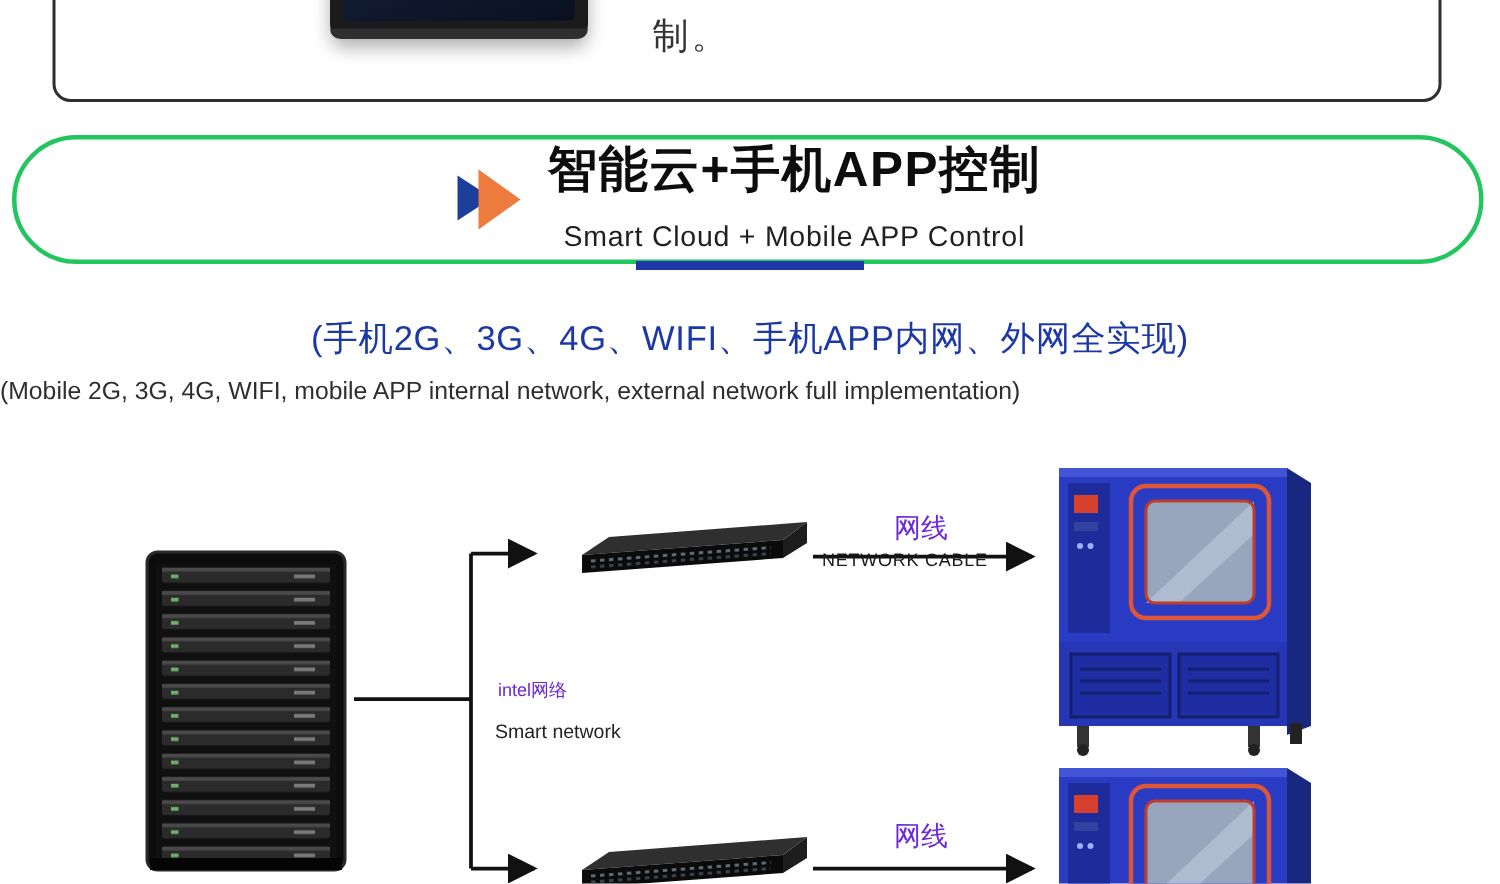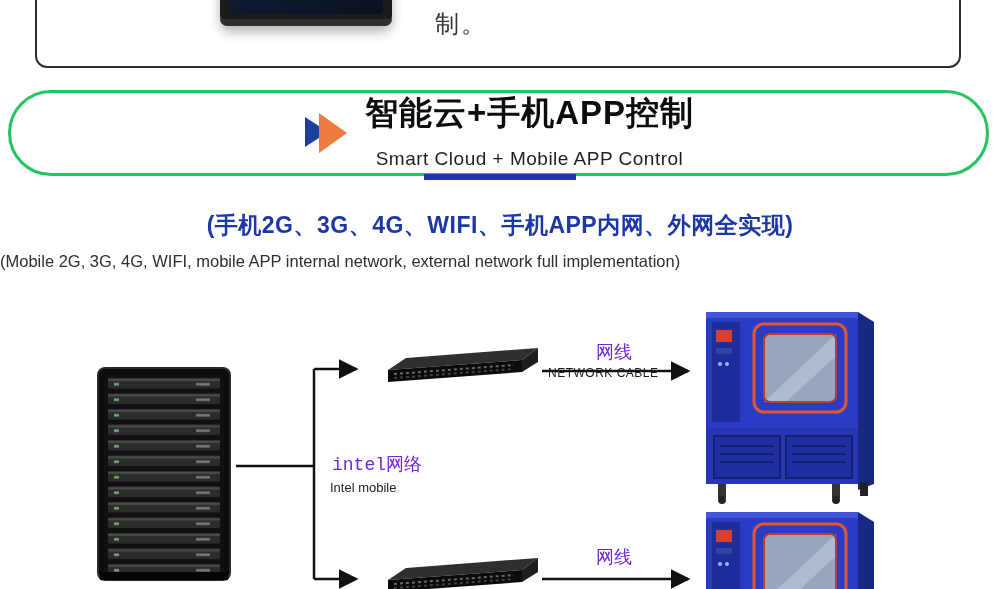--- a/index.html
+++ b/index.html
@@ -41,36 +41,36 @@
   .banner-text{text-align:center;}
   .banner-title{font-size:33px;font-weight:700;color:#0d0d0d;letter-spacing:1px;line-height:1.05;}
   .banner-subtitle{font-size:19px;color:#1f1f1f;letter-spacing:.5px;margin-top:18px;}
   .blue-rule{
     position:absolute;left:424px;top:174px;width:152px;height:6px;
     background:#2136a8;z-index:5;
   }
   
   .sub-cn{
     position:absolute;left:0;top:210px;width:100%;text-align:center;
-    color:#1b38a6;font-size:23px;font-weight:700;letter-spacing:.5px;
+    color:#1b38a6;font-size:23px;font-weight:400;letter-spacing:.5px;
   }
   .sub-en{
     position:absolute;left:0;top:252px;width:100%;text-align:left;
     color:#2e2e2e;font-size:16.5px;
   }
   
   .abs{position:absolute;}
   .connectors{position:absolute;left:0;top:0;width:1000px;height:589px;pointer-events:none;}
   .rack{left:96px;top:366px;width:136px;height:220px;}
   .switch-top{left:388px;top:346px;width:152px;height:46px;}
   .switch-bottom{left:388px;top:556px;width:152px;height:46px;}
   .chamber-top{left:700px;top:306px;width:180px;height:200px;}
   .chamber-bottom{left:700px;top:506px;width:180px;height:200px;}
   .lbl{position:absolute;color:#6d28d9;}
-  .lbl-intel-cn{left:332px;top:452px;font-size:18px;font-family:Liberation Mono, monospace;}
+  .lbl-intel-cn{left:332px;top:452px;font-size:12px;}
   .lbl-intel-en{left:330px;top:480px;font-size:13px;color:#222;}
   .lbl-cable-cn-top{left:562px;top:340px;width:104px;text-align:center;font-size:18px;}
   .lbl-cable-en-top{left:548px;top:366px;width:132px;text-align:left;font-size:12px;letter-spacing:.5px;color:#1a1a1a;}
   .lbl-cable-cn-bottom{left:562px;top:545px;width:104px;text-align:center;font-size:18px;}
 </style>
 </head>
 <body>
 
 <div class="top-box">
   <div class="device">
@@ -179,16 +179,16 @@
   <rect x="16" y="42" width="16" height="6" fill="#33419f"></rect>
   <circle cx="20" cy="58" r="2" fill="#9fb0ff"></circle>
   <circle cx="27" cy="58" r="2" fill="#9fb0ff"></circle>
   <rect x="54" y="18" width="92" height="88" rx="10" fill="#2b3cc4" stroke="#e05536" stroke-width="3"></rect>
   <rect x="64" y="28" width="72" height="68" rx="6" fill="#97a5bd"></rect>
   <polygon points="64,96 136,28 136,50 86,96" fill="#b9c4d6" opacity="0.7"></polygon>
   <rect x="64" y="28" width="72" height="68" rx="6" fill="none" stroke="#c03c2c" stroke-width="2"></rect>
 </svg>
 
 <div class="lbl lbl-intel-cn">intel网络</div>
-<div class="lbl lbl-intel-en">Intel mobile</div>
+<div class="lbl lbl-intel-en">Smart network</div>
 <div class="lbl lbl-cable-cn-top">网线</div>
 <div class="lbl lbl-cable-en-top">NETWORK CABLE</div>
 <div class="lbl lbl-cable-cn-bottom">网线</div>
 
 </body></html>

